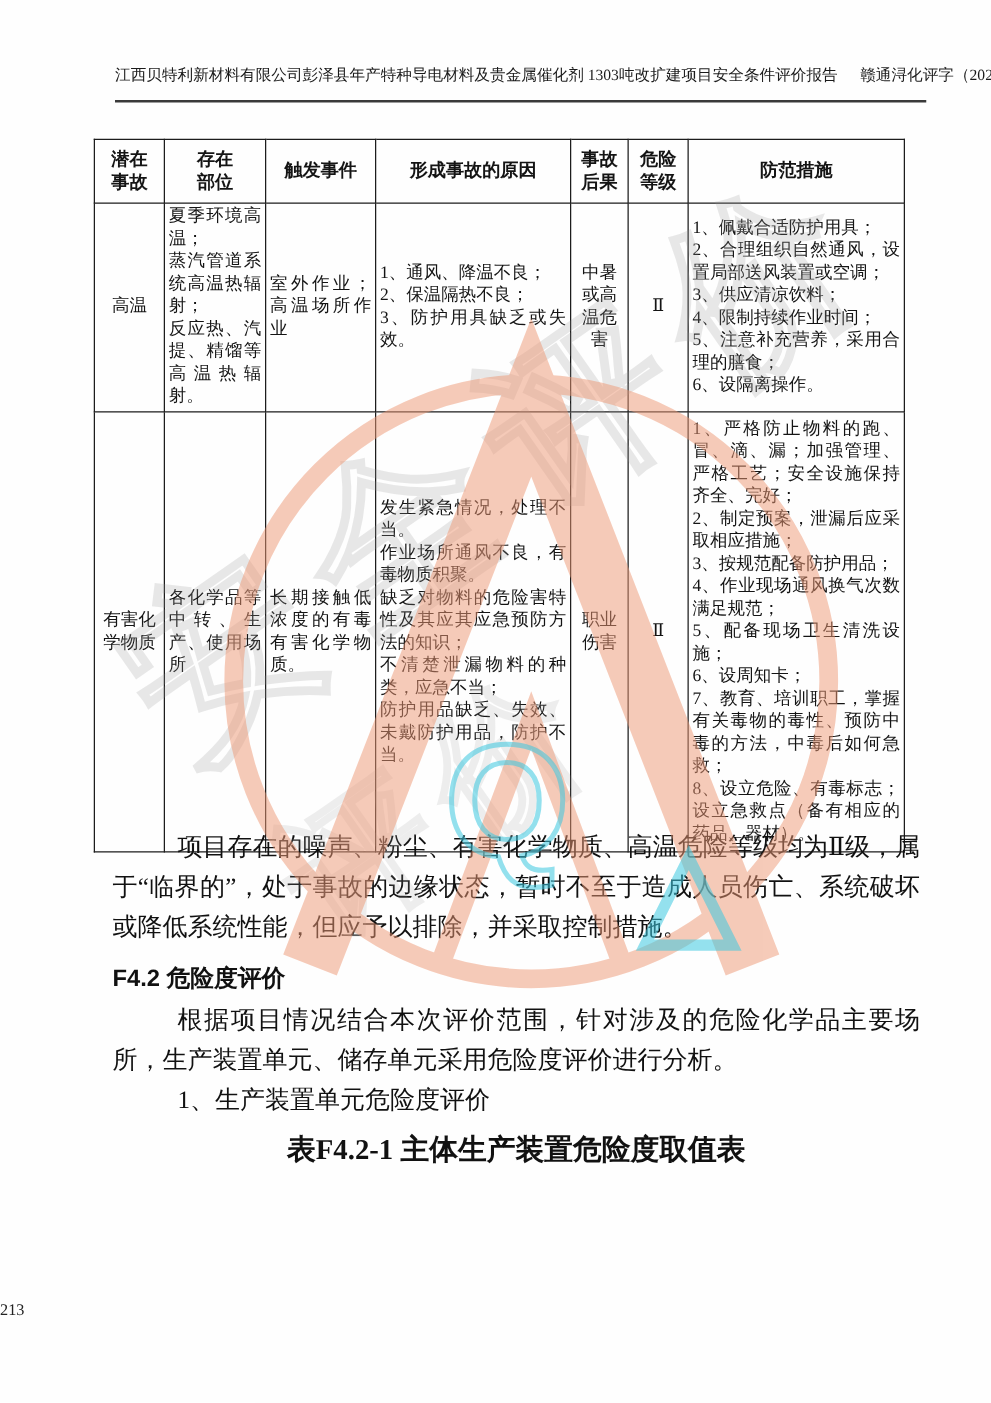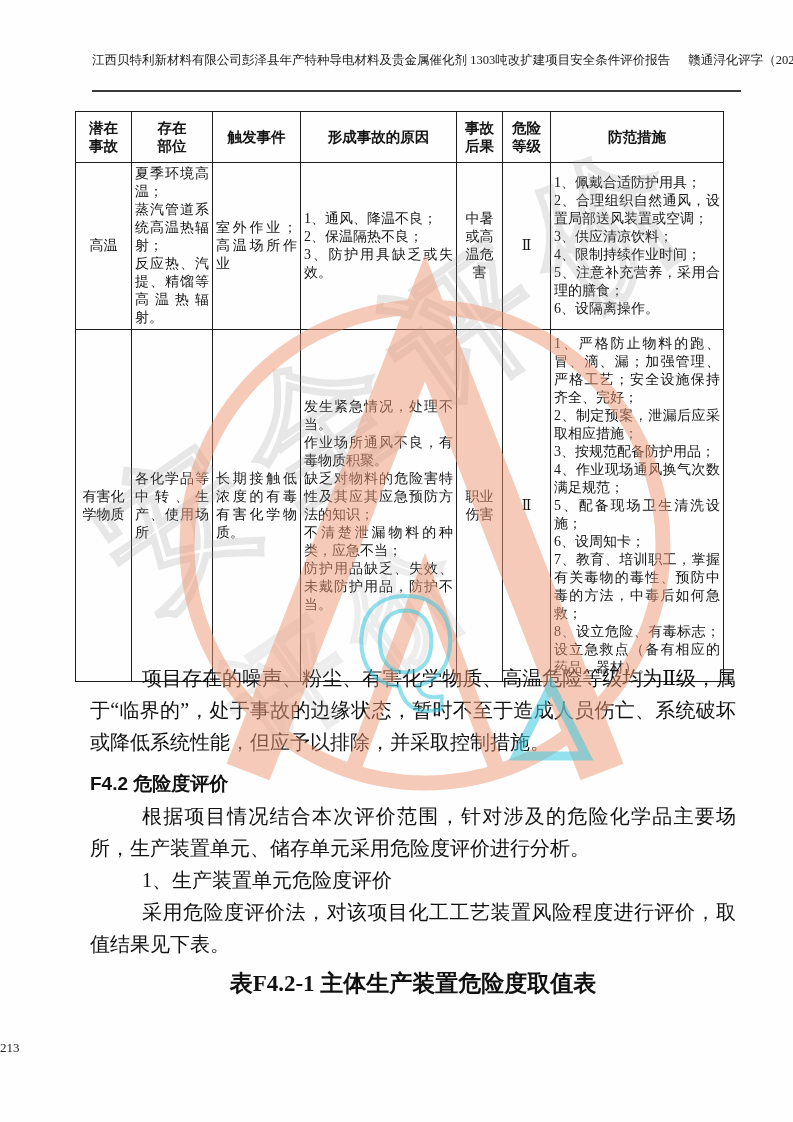--- a/index.html
+++ b/index.html
@@ -4,21 +4,21 @@
 <style>
   html,body{margin:0;padding:0;background:#ffffff;}
   .page{
     position:relative;width:793px;height:1122px;background:#fefefe;
     font-family:"Liberation Serif","DejaVu Serif",serif;color:#111;overflow:hidden;
   }
   
   .doc-header{
     position:absolute;top:52px;left:92px;right:52px;
     display:flex;justify-content:space-between;align-items:flex-end;
-    font-size:12.5px;color:#1a1a1a;border-bottom:2px solid #3a3a3a;padding-bottom:21px;
+    font-size:12.5px;color:#1a1a1a;border-bottom:2px solid #3a3a3a;padding-bottom:11px;
     white-space:nowrap;
   }
   .doc-header .hl{letter-spacing:0;}
   .doc-header .hr{margin-left:18px;}
   
   table.hazard{
     position:absolute;top:111px;left:75px;width:648px;
     border-collapse:collapse;table-layout:fixed;
   }
   table.hazard th,table.hazard td{
@@ -132,21 +132,20 @@
 8、设立危险、有毒标志；设立急救点（备有相应的药品、器材）。</td>
     </tr>
   </tbody>
     </table>
 
   <div class="bodyblock">
     <p class="para">项目存在的噪声、粉尘、有害化学物质、高温危险等级均为Ⅱ级，属于“临界的”，处于事故的边缘状态，暂时不至于造成人员伤亡、系统破坏或降低系统性能，但应予以排除，并采取控制措施。</p>
     <h2 class="sec-heading">F4.2 危险度评价</h2>
     <p class="para">根据项目情况结合本次评价范围，针对涉及的危险化学品主要场所，生产装置单元、储存单元采用危险度评价进行分析。</p>
     <p class="listline">1、生产装置单元危险度评价</p>
-    <p class="para">采用危险度评价法，对该项目化工工艺装置风险程度进行评价，取值结果见下表。</p>
     <p class="tbl-caption">表F4.2-1  主体生产装置危险度取值表</p>
   </div>
 
   <div class="pageno">213</div>
 
   <div class="wm">
     <div class="wm-gray g1">安全评价</div>
     <div class="wm-gray g2">评价</div>
     <svg width="793" height="1122" viewBox="0 0 793 1122">
       <g opacity="0.5">

